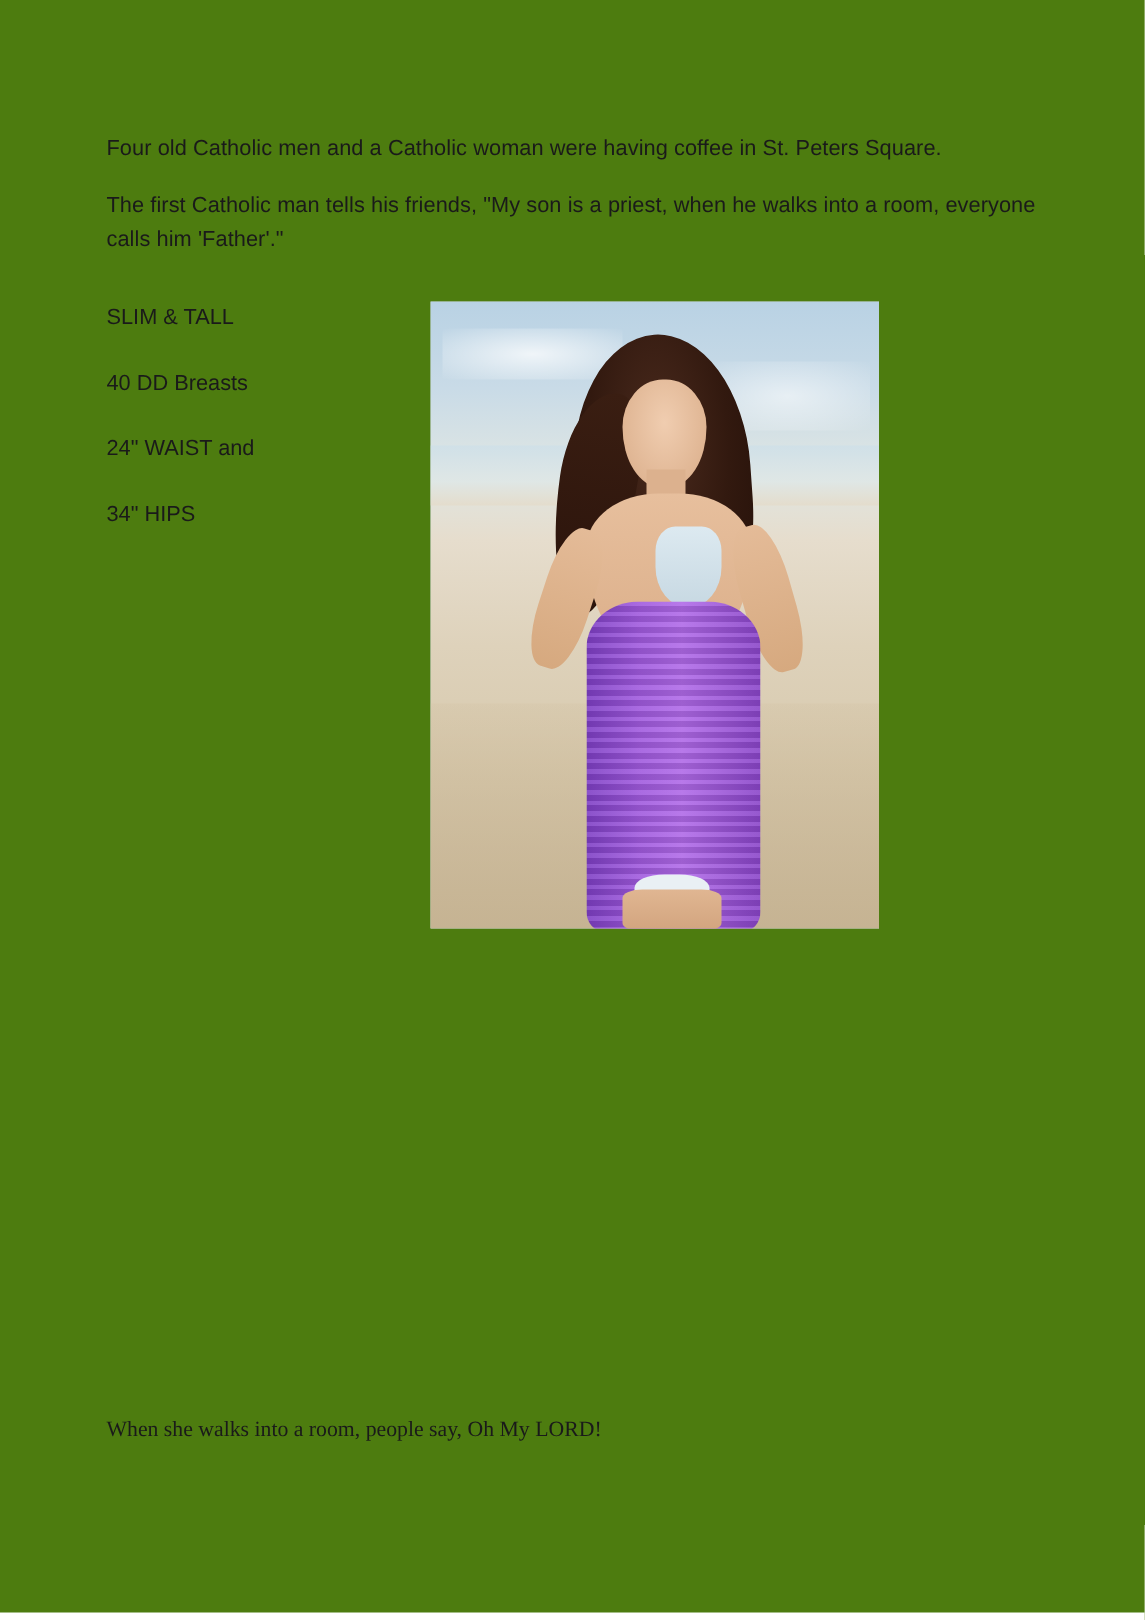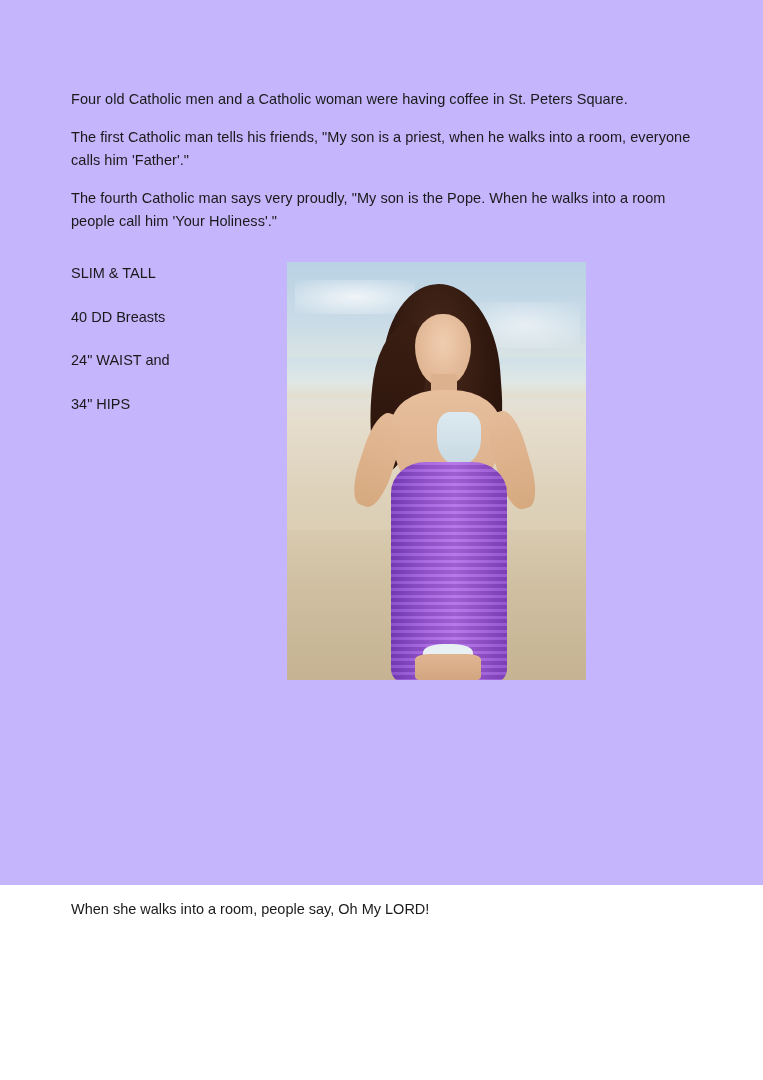--- a/index.html
+++ b/index.html
@@ -12,22 +12,22 @@
     height: 1080px;
     font-family: "Liberation Sans", sans-serif;
     color: #000000;
     position: relative;
     overflow: hidden;
   }
   .page {
     position: absolute;
     left: 0; top: 0;
     width: 763px;
-    height: 885px;
-    background: #c4b5fd;
+    height: 1075px;
+    background: #4d7c0f;
   }
   .content {
     position: absolute;
     left: 71px;
     top: 88px;
     width: 620px;
   }
   .para {
     font-size: 14.5px;
     line-height: 1.55;
@@ -179,37 +179,37 @@
     position: absolute;
     left: 150px; top: 150px;
     width: 44px; height: 54px;
     background: linear-gradient(to bottom, rgba(220,236,245,0.95), rgba(196,220,235,0.9));
     border-radius: 30% 30% 50% 50%;
   }
 
   .footer-line {
     position: absolute;
     left: 71px;
-    top: 898px;
+    top: 942px;
     width: 620px;
     font-size: 14.5px;
     line-height: 1.55;
     color: #1a1a1a;
+    font-family: Liberation Serif, serif;
   }
 </style>
 </head>
 <body>
 
 <div class="page">
 
   <div class="content">
 
     <p class="para">Four old Catholic men and a Catholic woman were having coffee in St. Peters Square.</p>
     <p class="para">The first Catholic man tells his friends, "My son is a priest, when he walks into a room, everyone calls him 'Father'."</p>
-    <p class="para">The fourth Catholic man says very proudly, "My son is the Pope. When he walks into a room people call him 'Your Holiness'."</p>
 
     <div class="spacer-small"></div>
 
     <div class="stats-and-photo">
       <ul class="stat-list">
         <li class="stat-item">SLIM &amp; TALL</li>
         <li class="stat-item">40 DD Breasts</li>
         <li class="stat-item">24" WAIST and</li>
         <li class="stat-item">34" HIPS</li>
       </ul>

